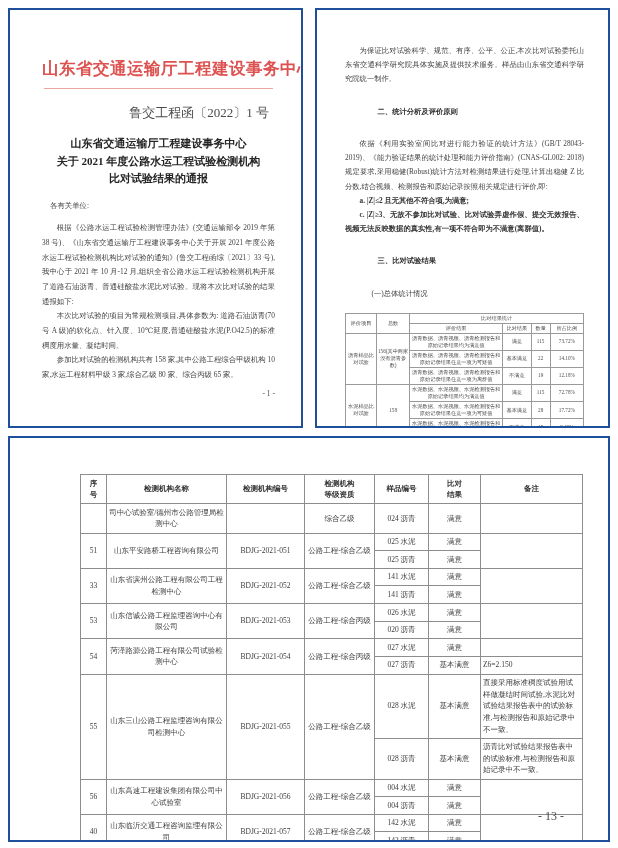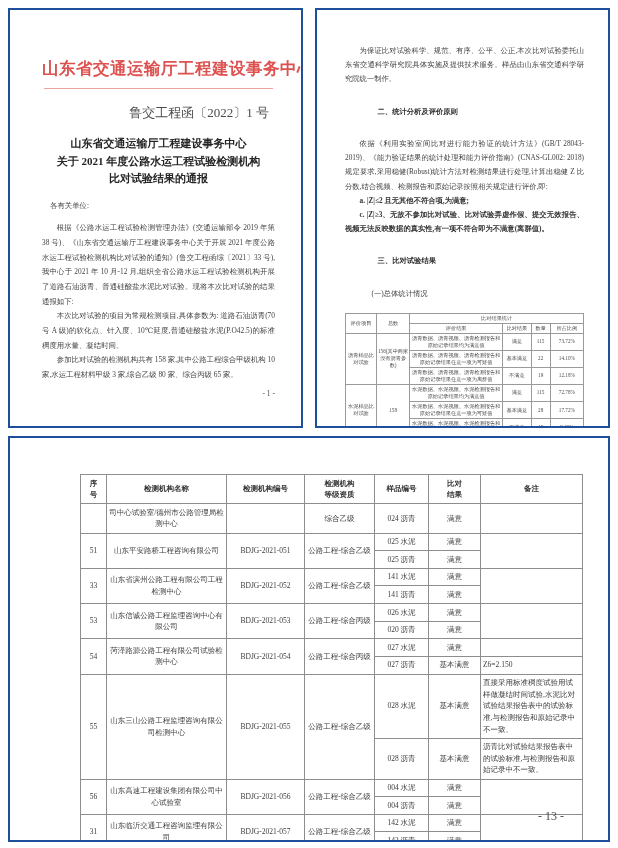--- a/index.html
+++ b/index.html
@@ -255,21 +255,21 @@
             <td rowspan="2" class="cell-org-grade">公路工程-综合乙级</td>
             <td class="cell-sample-id">004 水泥</td>
             <td class="cell-result">满意</td>
             <td rowspan="2" class="cell-remark"></td>
           </tr>
           <tr>
             <td class="cell-sample-id">004 沥青</td>
             <td class="cell-result">满意</td>
           </tr>
           <tr>
-            <td rowspan="2" class="cell-row-no">31</td>
+            <td rowspan="2" class="cell-row-no">40</td>
             <td rowspan="2" class="cell-org-name">山东临沂交通工程咨询监理有限公司</td>
             <td rowspan="2" class="cell-org-code">BDJG-2021-057</td>
             <td rowspan="2" class="cell-org-grade">公路工程-综合乙级</td>
             <td class="cell-sample-id">142 水泥</td>
             <td class="cell-result">满意</td>
             <td rowspan="2" class="cell-remark"></td>
           </tr>
           <tr>
             <td class="cell-sample-id">142 沥青</td>
             <td class="cell-result">满意</td>

